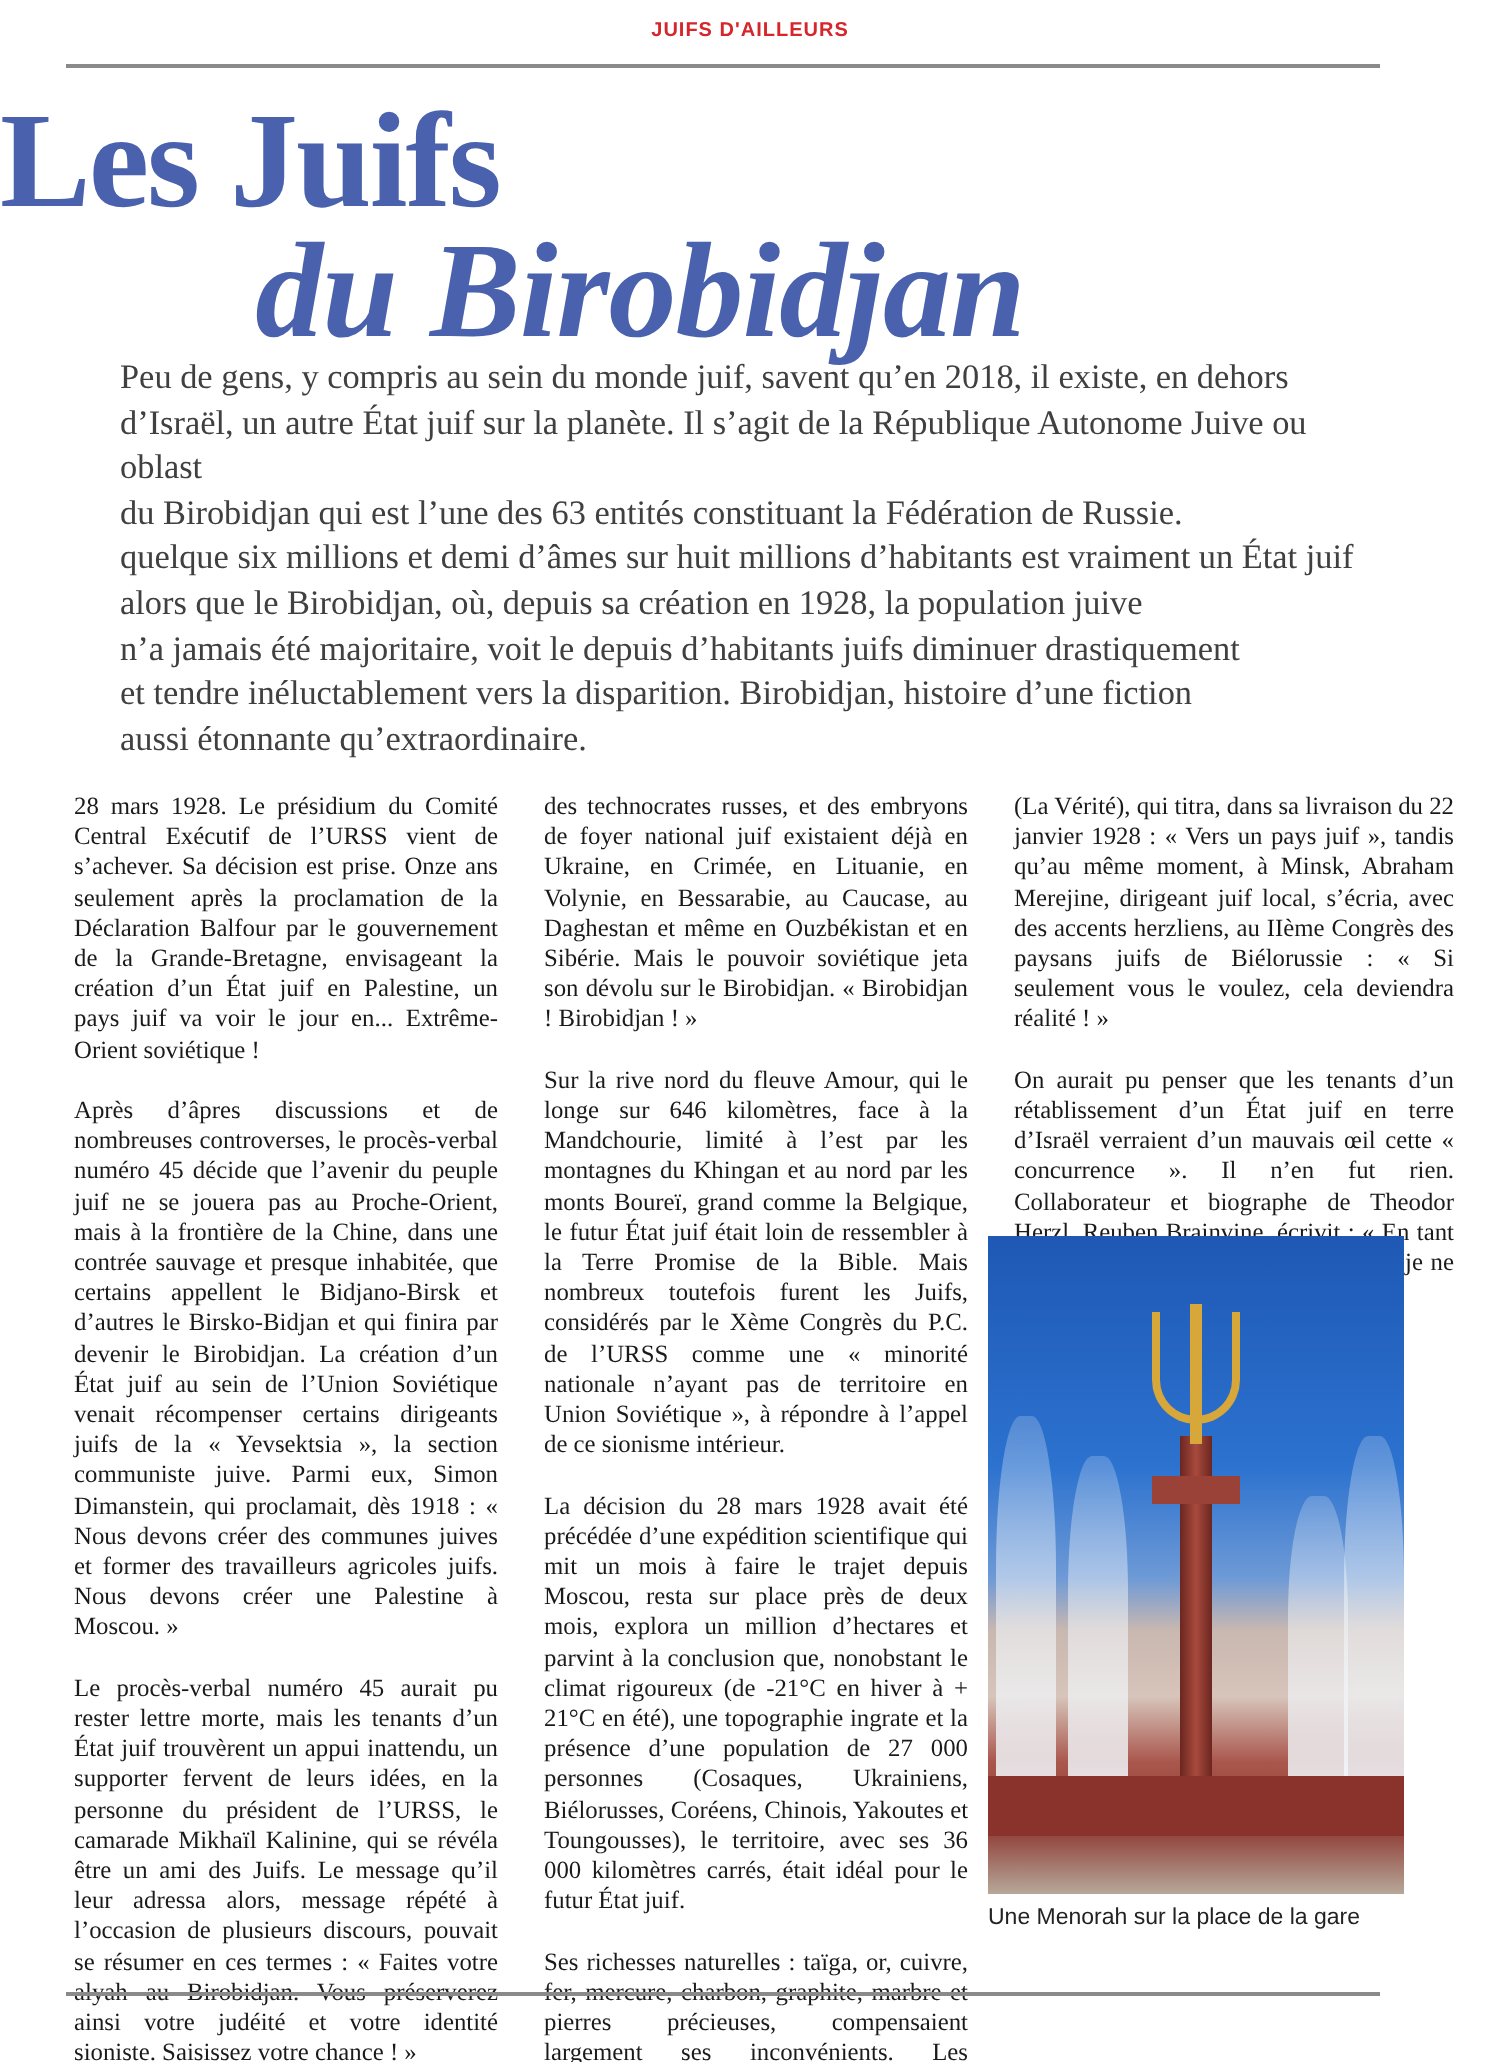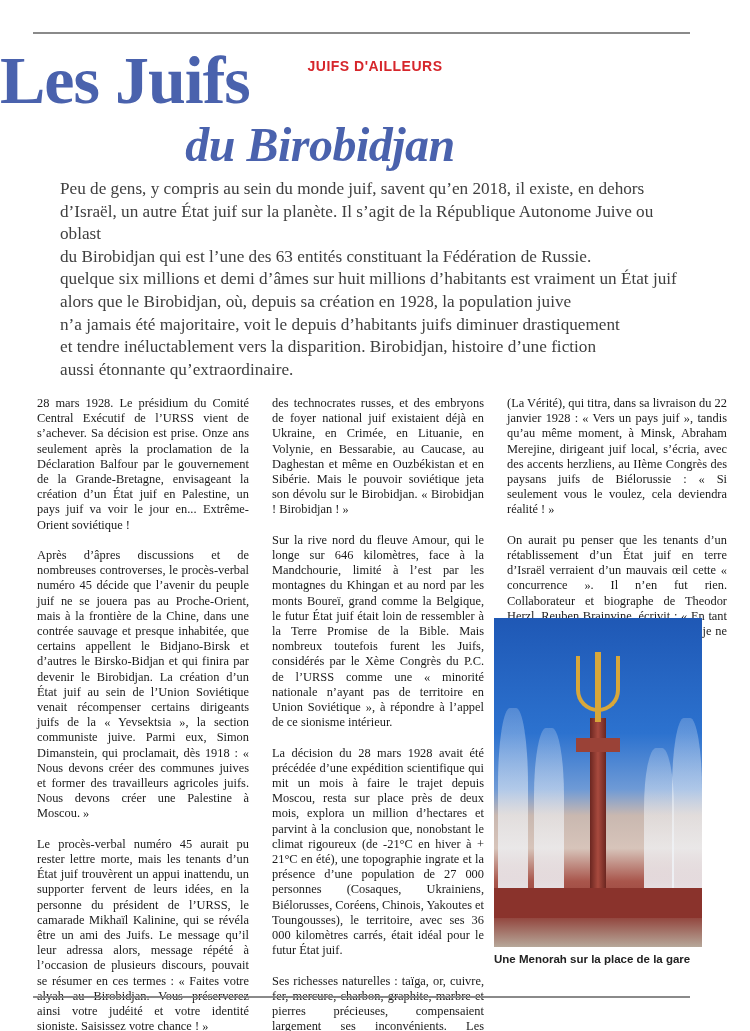--- a/index.html
+++ b/index.html
@@ -1,31 +1,31 @@
 <!DOCTYPE html>
 <html><head>
 <meta charset="utf-8">
 <style>
   * { box-sizing: border-box; margin: 0; padding: 0; }
   html, body { width: 750px; height: 1031px; background: #ffffff; overflow: hidden; }
   body { position: relative; font-family: "Liberation Serif", "DejaVu Serif", serif; color: #1a1a1a; }
   .rubric {
     position: absolute; top: 10px; left: 0; width: 750px; text-align: center;
     font-family: "Liberation Sans", "DejaVu Sans", sans-serif; font-weight: bold;
-    font-size: 14px; letter-spacing: 0.5px; color: #d6262b; margin-top: 48px;
+    font-size: 10px; letter-spacing: 0.5px; color: #d6262b;
   }
   .rule-top { position: absolute; top: 32px; left: 33px; width: 657px; height: 2px; background: #8a8a8a; }
   .title1 {
     position: absolute; top: 45px; left: 0; width: 750px; text-align: left;
     font-family: "Liberation Serif", serif; font-size: 68px; line-height: 70px;
     color: #4a62ad; letter-spacing: -1px;
   }
   .title2 {
     position: absolute; top: 110px; left: 0; width: 640px; text-align: center;
-    font-family: "Liberation Serif", serif; font-style: italic; font-size: 48px; line-height: 70px;
+    font-family: "Liberation Serif", serif; font-style: italic; font-size: 68px; line-height: 70px;
     color: #4a62ad; letter-spacing: -0.5px;
   }
   .intro {
     position: absolute; top: 178px; left: 60px; width: 630px; 
     font-size: 17.2px; line-height: 22.6px; color: #404040;
   }
   .col {
     position: absolute; top: 396px; width: 225px;
     font-size: 12.4px; line-height: 15.2px; text-align: justify; color: #1a1a1a;
   }
@@ -49,21 +49,21 @@
     position: absolute; left: 82px; top: 38px; width: 44px; height: 56px;
     border: 4px solid #d8a73a; border-top: none; border-radius: 0 0 30px 30px;
   }
   .photo .menorah-stem { position: absolute; left: 101px; top: 34px; width: 6px; height: 70px; background: #d8a73a; }
   .photo .water { position: absolute; width: 30px; background: linear-gradient(180deg, rgba(255,255,255,0.2), rgba(240,245,250,0.9)); border-radius: 40% 40% 0 0; }
   .photo .base {
     position: absolute; left: 0; top: 270px; width: 208px; height: 30px; background: #8a332c;
   }
   .caption {
     position: absolute; top: 953px; left: 494px; width: 210px;
-    font-family: "Liberation Sans", "DejaVu Sans", sans-serif; font-weight: bold;
+    font-family: "Liberation Sans", "DejaVu Sans", sans-serif; font-weight: normal;
     font-size: 11.5px; color: #222;
   }
   .rule-bottom { position: absolute; top: 996px; left: 33px; width: 657px; height: 2px; background: #8a8a8a; }
   .footer {
     position: absolute; top: 1008px; left: 33px;
     font-family: "Liberation Sans", "DejaVu Sans", sans-serif; font-size: 9.5px; color: #222; margin-top: 35px;
   }
   .footer b { font-weight: bold; }
 </style>
 </head>

